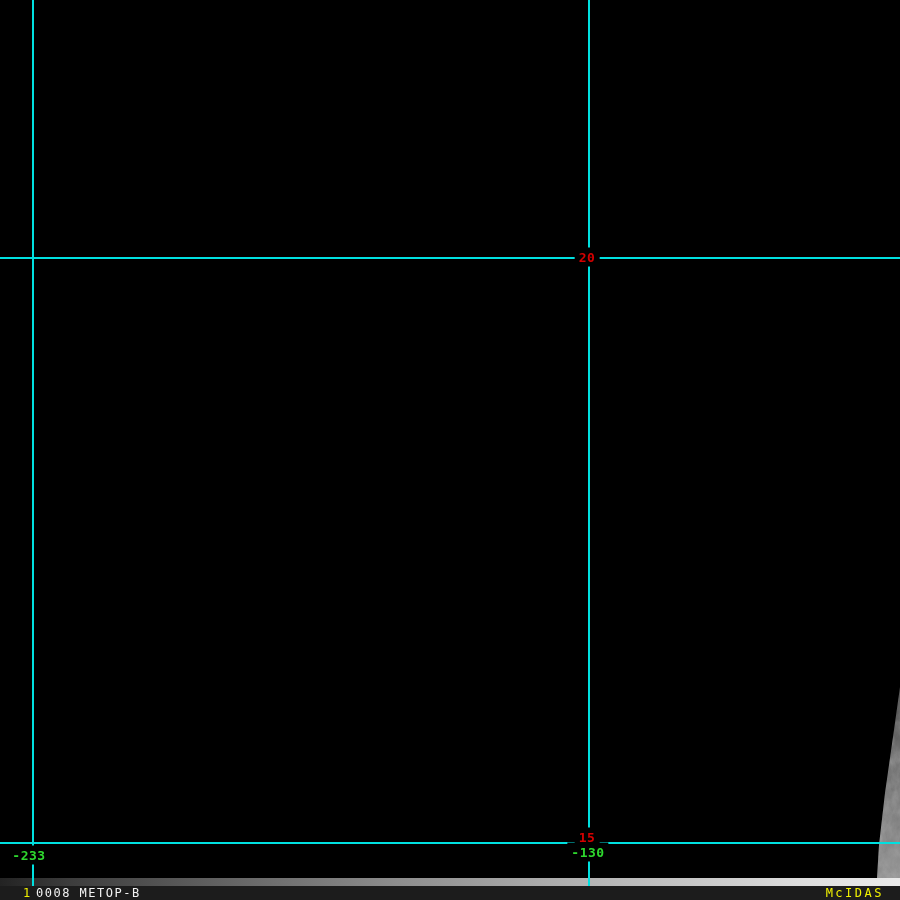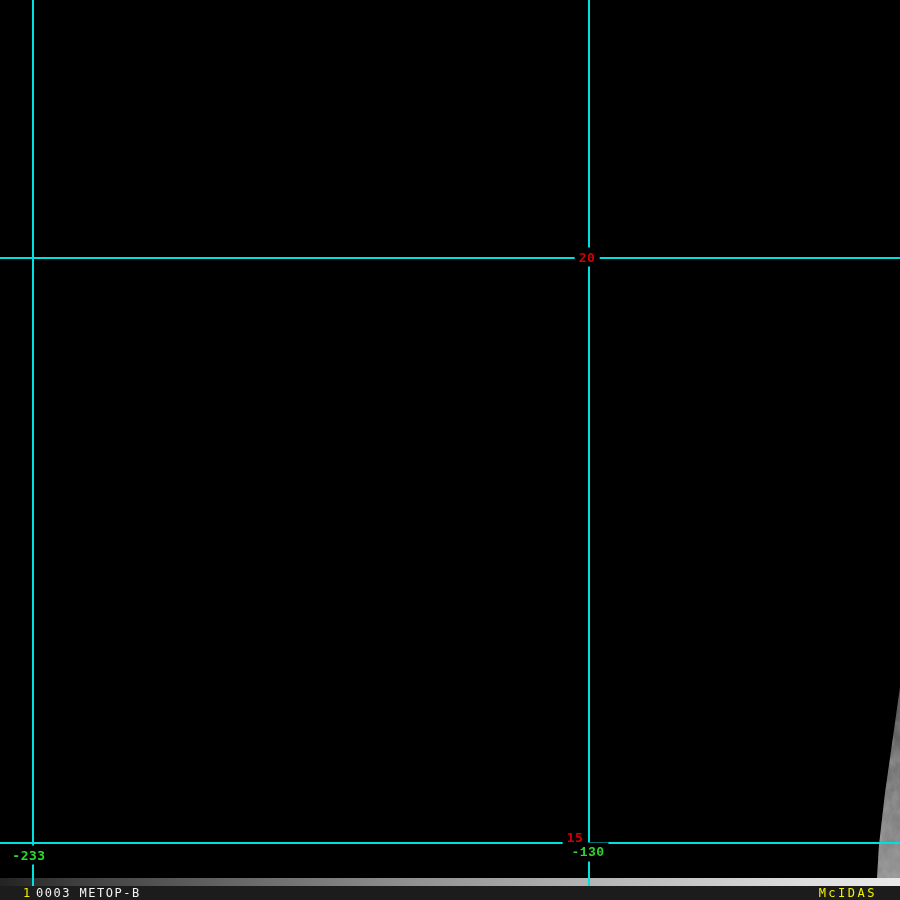--- a/index.html
+++ b/index.html
@@ -32,21 +32,21 @@
   .status-bar{
     position:absolute;left:0;bottom:0;width:900px;height:14px;z-index:5;
     background:var(--statusbar-bg,#1c1c1c);
     color:var(--statusbar-text,#f2f2f2);
     font-size:12px;line-height:14px;letter-spacing:1.5px;white-space:nowrap;
   }
   .status-bar span{position:absolute;top:0;}
   .frame-number{left:23px;color:var(--accent-yellow,#f0f000);}
   .frame-label{left:36px;}
   .frame-info{left:205px;}
-  .brand{right:23px;color:var(--accent-yellow,#f0f000);letter-spacing:2.5px;}
+  .brand{right:16px;color:var(--accent-yellow,#f0f000);letter-spacing:2.5px;}
 </style>
 </head>
 <body>
 
 <div class="viewport">
 
   <svg class="swath-svg" width="900" height="900" viewBox="0 0 900 900" aria-hidden="true">
     <defs>
       <filter id="grain" x="-20%" y="-20%" width="140%" height="140%">
         <feTurbulence type="fractalNoise" baseFrequency="0.10 0.06" numOctaves="4" seed="11" result="n"></feTurbulence>
@@ -68,24 +68,24 @@
   </svg>
 
   <div class="scanline-band"></div>
 
   <div id="graticule">
       <div class="grat-v" style="left: 32px; top: 0px; height: 886px;"></div>
       <div class="grat-v" style="left: 588px; top: 0px; height: 886px;"></div>
       <div class="grat-h" style="top: 257px; left: 0px; width: 900px;"></div>
       <div class="grat-h" style="top: 842px; left: 0px; width: 900px;"></div>
       <div class="grat-label lat-label" style="left: 587px; top: 257px;">20</div>
-      <div class="grat-label lat-label" style="left: 575px; top: 837px;">15</div>
+      <div class="grat-label lat-label" style="left: 587px; top: 837px;">15</div>
       <div class="grat-label lon-label" style="left: 29px; top: 855px;">-233</div>
-      <div class="grat-label lon-label" style="left: 588px; top: 852px; font-family: Liberation Mono, monospace;">-130</div>
+      <div class="grat-label lon-label" style="left: 588px; top: 852px;">-130</div>
     </div>
 
   <div class="status-bar">
     <span class="frame-number">1</span>
-    <span class="frame-label">0003 METOP-B</span>
+    <span class="frame-label">0008 METOP-B</span>
     <span class="brand">McIDAS</span>
   </div>
 
 </div>
 
 </body></html>

